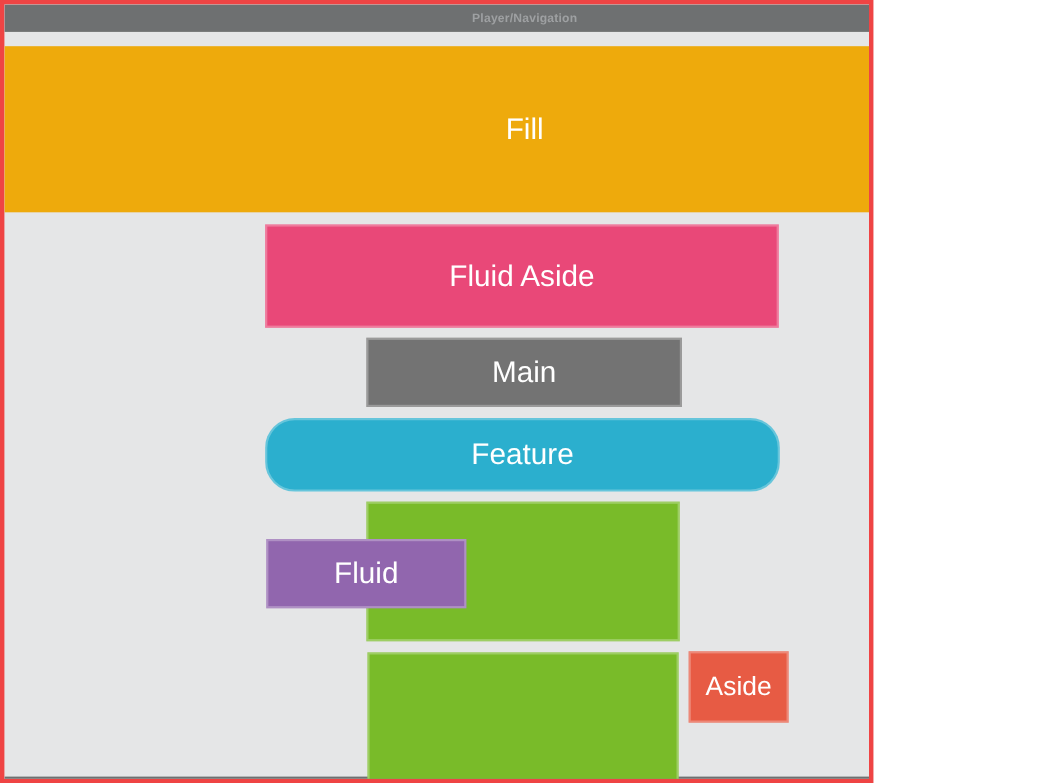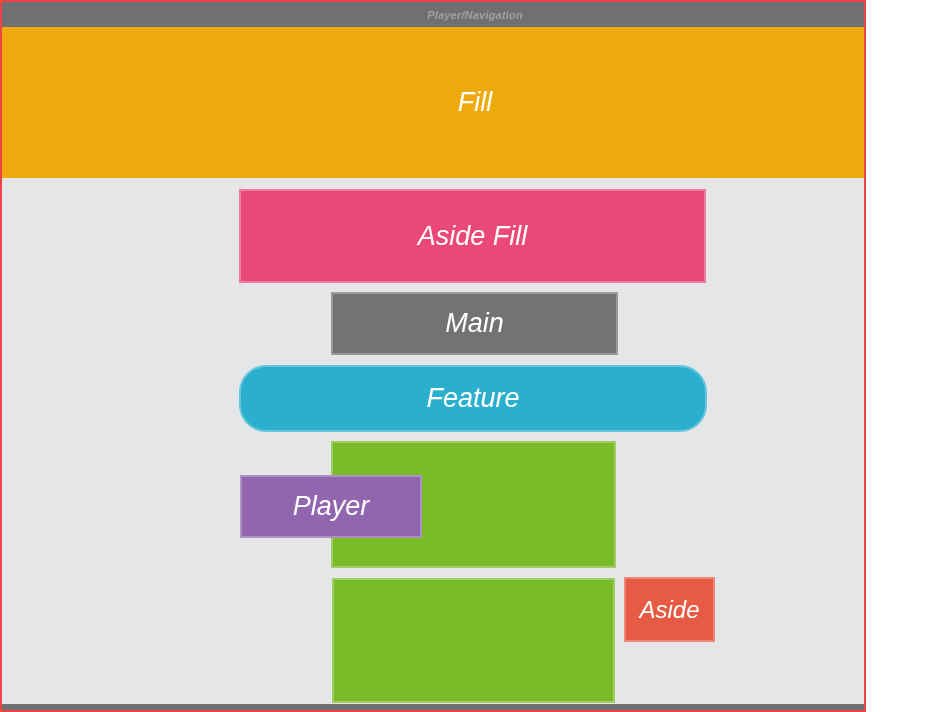--- a/index.html
+++ b/index.html
@@ -1,25 +1,24 @@
 <!DOCTYPE html>
 <html><head>
 <meta charset="utf-8">
 <style>
   html, body { margin: 0; padding: 0; background: #ffffff; }
   .canvas {
     position: relative;
-    width: 866px;
+    width: 794px;
     height: 712px;
     box-sizing: border-box;
-    border: 2px solid #ef4444;
+    border: 4px solid #ef4444;
     background: #E5E6E7;
     overflow: hidden;
     font-family: "Liberation Sans", sans-serif;
-    font-style: italic;
   }
   .chrome-bar {
     position: absolute;
     left: 0; top: 0;
     width: 946px; height: 25px;
     background: #6E7071;
     display: flex;
     align-items: center;
     justify-content: center;
   }
@@ -31,20 +30,21 @@
   }
   .region {
     position: absolute;
     box-sizing: border-box;
     display: flex;
     align-items: center;
     justify-content: center;
     color: #FFFFFF;
     font-size: 27px;
     font-weight: 400;
+    margin-top: 13px;
   }
   .rim { border: 2px solid rgba(255,255,255,0.28); }
   .fill-region {
     left: 0; top: 25;
     top: 25px;
     width: 946px; height: 151px;
     background: #EEAA0C;
   }
   .fluid-fill-region {
     left: 237px; top: 187px;
@@ -101,37 +101,37 @@
 
   <div class="chrome-bar">
     <span class="chrome-label">Player/Navigation</span>
   </div>
 
   <div class="region fill-region">
     <span>Fill</span>
   </div>
 
   <div class="region rim fluid-fill-region">
-    <span>Aside Fill</span>
+    <span>Fluid Aside</span>
   </div>
 
   <div class="region rim main-region">
     <span>Main</span>
   </div>
 
   <div class="region rim feature-region">
     <span>Feature</span>
   </div>
 
   <div class="region rim content-block-top">
     <span></span>
   </div>
 
   <div class="region rim indent-region">
-    <span>Player</span>
+    <span>Fluid</span>
   </div>
 
   <div class="region rim content-block-bottom">
     <span></span>
   </div>
 
   <div class="region rim aside-region">
     <span>Aside</span>
   </div>
 

